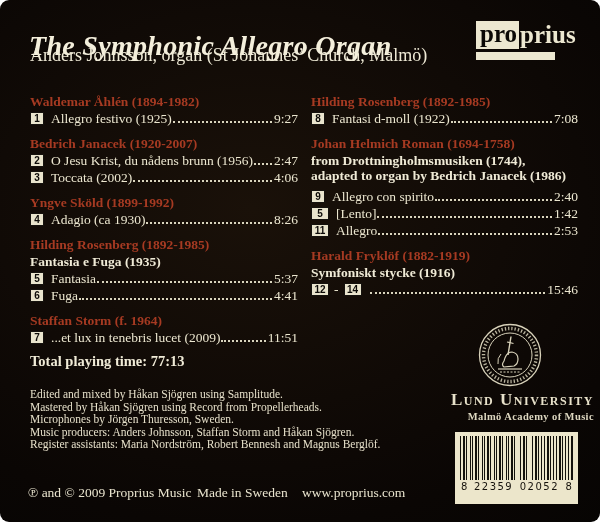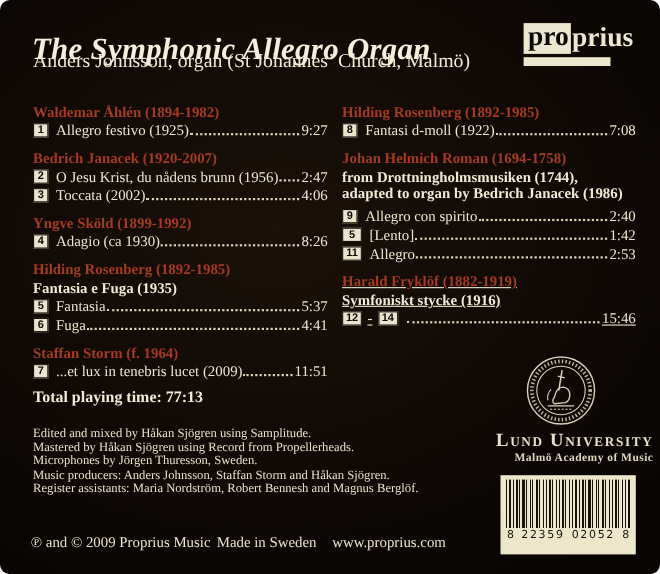--- a/index.html
+++ b/index.html
@@ -14,21 +14,21 @@
   .logo{position:absolute;left:476px;top:21px;}
   .logo-row{display:flex;align-items:center;font-weight:bold;font-size:25px;line-height:26px;}
   .logo-pro{background:#ece7d0;color:#0a0805;padding:0 2px 2px 4px;}
   .logo-prius{color:#ece7d0;padding-left:1px;}
   .logo-bar{width:79px;height:8px;background:#ece7d0;margin-top:3px;}
   
   .col{position:absolute;top:94px;width:268px;}
   .col-left{left:30px;}
   .col-right{left:311px;width:267px;}
   .group{margin-bottom:10px;}
-  .group.mt{text-decoration:underline;}
+  .group.mt{}
   .composer{margin:0 0 2px 0;font-size:13.5px;font-weight:bold;line-height:15px;color:#a63a22;white-space:nowrap;}
   .work{font-size:13.5px;font-weight:bold;line-height:15px;color:#efead6;white-space:nowrap;}
   .track{display:flex;align-items:flex-end;font-size:13.5px;line-height:15px;margin-top:2px;}
   .tno{flex:none;box-sizing:border-box;width:14px;height:13px;margin:0 7px 1px 0;background:#e9e4cd;border:1px solid #15120e;
        color:#0d0b08;font-family:"Liberation Sans", sans-serif;font-size:10px;font-weight:bold;line-height:11px;text-align:center;}
   .tno.wide{width:18px;}
   .range-dash{margin:0 5px 0 -2px;}
   .ttl{white-space:nowrap;}
   .dots{flex:1;min-width:8px;border-bottom:2px dotted #d9d4bd;margin:0 2px 3px 1px;}
   .time{flex:none;white-space:nowrap;}

